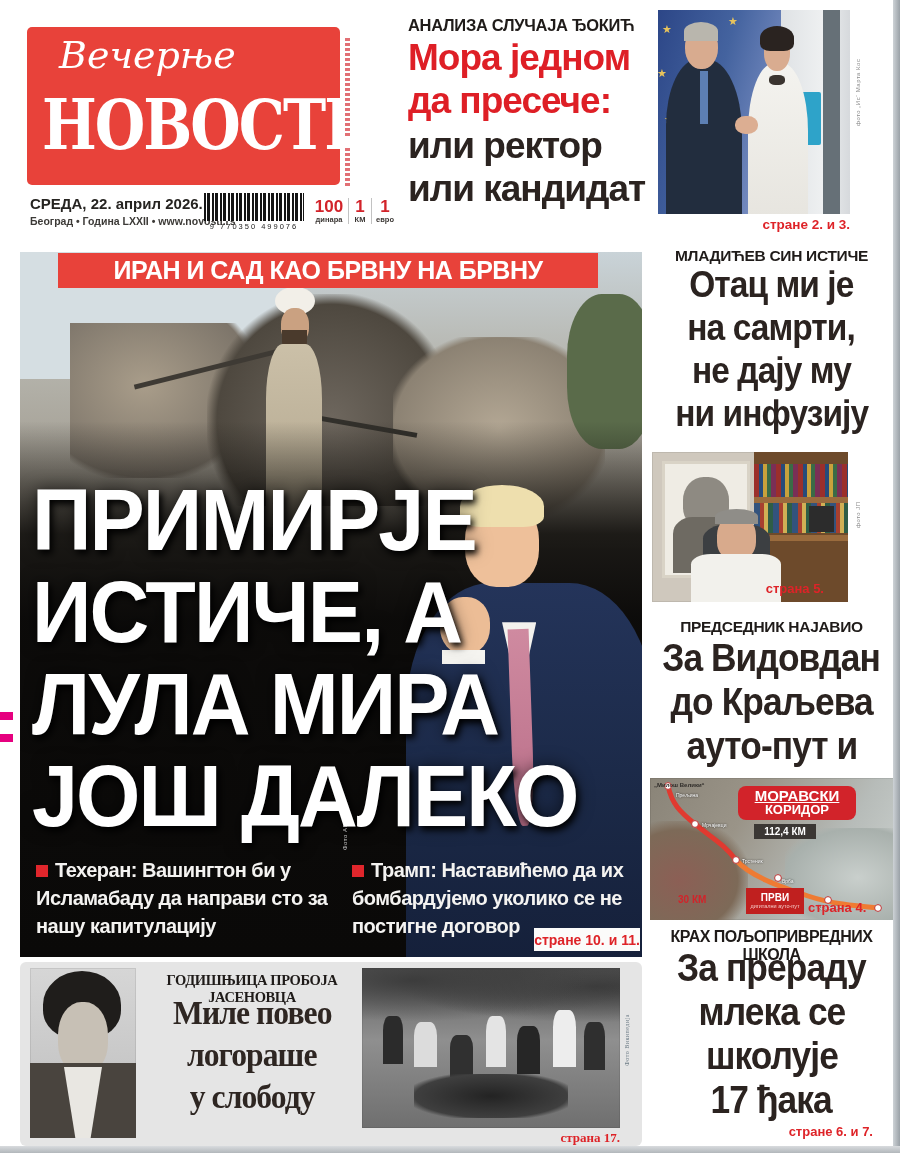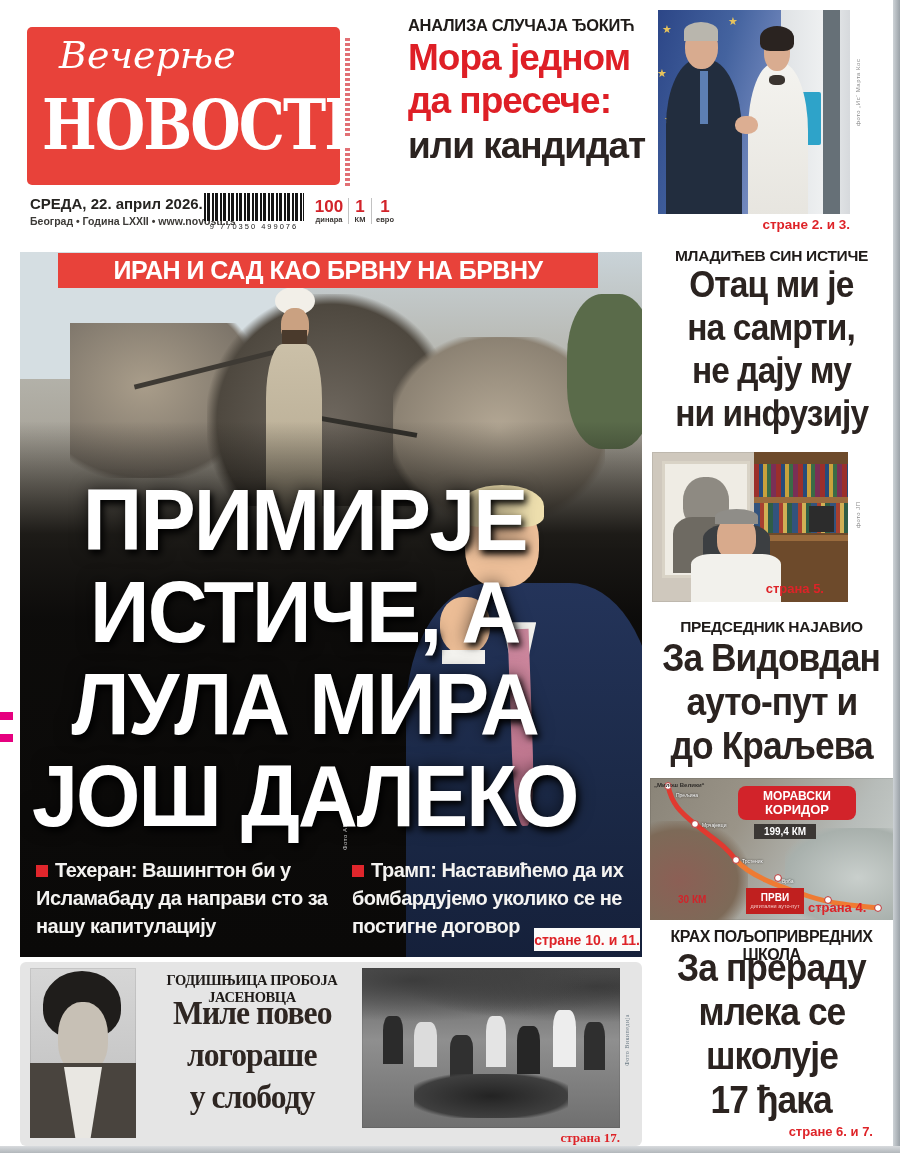--- a/index.html
+++ b/index.html
@@ -19,21 +19,21 @@
   #logo-main{font-family:"DejaVu Serif",serif;font-weight:bold;color:#fff;letter-spacing:-2px;
              transform:scaleY(1.18);transform-origin:top left;white-space:nowrap;}
   .redticks{background:repeating-linear-gradient(180deg,#d2232a 0 3px,transparent 3px 5px);opacity:.65;}
   
   #barcode{background:repeating-linear-gradient(90deg,#141414 0 2px,#fff 2px 3px,#141414 3px 6px,#fff 6px 8px);}
   .pricenum{font-weight:bold;color:#d2232a;font-size:17px;line-height:17px;text-align:center;}
   .priceunit{font-weight:bold;color:#3a3633;font-size:7.5px;text-align:center;}
   .pdiv{width:1px;background:#c2c2c2;}
   
   .mainhl{font-weight:bold;color:#ffffff;font-size:88px;line-height:92px;letter-spacing:-2px;
-          text-shadow:3px 4px 7px rgba(0,0,0,.95),0 0 18px rgba(0,0,0,.6);text-align:center;}
+          text-shadow:3px 4px 7px rgba(0,0,0,.95),0 0 18px rgba(0,0,0,.6);}
   .mainhl div{white-space:nowrap;transform:scaleX(.94);transform-origin:left;}
   .bullet{font-weight:bold;color:#f4f3f1;font-size:20px;line-height:28px;letter-spacing:-0.5px;}
   .bsq{display:inline-block;width:12px;height:12px;background:#e0262c;margin-right:7px;}
   .star{color:#e7c35c;font-size:11px;line-height:11px;}
   .town{position:absolute;font-size:5px;color:#fff;text-shadow:0 0 2px #000;white-space:nowrap;}
   .shadowphoto{box-shadow:0 0 0 1px rgba(0,0,0,.08) inset;}
 </style>
 </head>
 <body>
 
@@ -69,20 +69,21 @@
 
   <div class="abs" style="left:0;top:712px;width:13px;height:8px;background:#e6007f;"></div>
   <div class="abs" style="left:0;top:734px;width:13px;height:8px;background:#e6007f;"></div>
 
   <div class="abs kicker" style="left:408px;top:16px;font-size:16.5px;">АНАЛИЗА СЛУЧАЈА ЂОКИЋ</div>
   <div class="abs hl" style="left:408px;top:36px;font-size:37px;line-height:43px;color:#de1f26;">
     <div>Мора једном</div>
     <div>да пресече:</div>
   </div>
   <div class="abs hl" style="left:408px;top:124px;font-size:37px;line-height:43px;">
+    <div>или ректор</div>
     <div>или кандидат</div>
   </div>
 
   <div class="abs shadowphoto" style="left:658px;top:10px;width:192px;height:204px;overflow:hidden;">
     <div class="abs" style="left:0;top:0;width:64%;height:100%;background:linear-gradient(105deg,#2c4687 0%,#44639f 45%,#7288bd 80%,#9aa8cc 100%);"></div>
     <span class="abs star" style="left:4px;top:14px;">★</span>
     <span class="abs star" style="left:-1px;top:58px;">★</span>
     <span class="abs star" style="left:6px;top:104px;">★</span>
     <span class="abs star" style="left:18px;top:146px;">★</span>
     <span class="abs star" style="left:48px;top:178px;">★</span>
@@ -173,22 +174,22 @@
     <div class="abs" style="left:33%;top:42%;width:20%;height:30%;background:#d8aa8c;border-radius:45% 45% 40% 40%;"></div>
     <div class="abs" style="left:32%;top:38%;width:22%;height:10%;background:#8f8d88;border-radius:50% 50% 0 0;"></div>
     <div class="abs" style="left:20%;top:68%;width:46%;height:32%;background:#f2f1ec;border-radius:22% 22% 0 0;"></div>
     <div class="abs pageref" style="left:58%;top:86%;font-size:13px;">страна 5.</div>
   </div>
   <div class="abs vcred" style="left:855px;top:458px;height:70px;">фото ЈП</div>
 
   <div class="abs kicker center" style="left:648px;top:618px;width:247px;font-size:15.5px;">ПРЕДСЕДНИК НАЈАВИО</div>
   <div class="abs hl center" style="left:648px;top:636px;width:247px;font-size:38px;line-height:44px;">
     <div><span class="sq">За Видовдан</span></div>
+    <div><span class="sq">до Краљева</span></div>
     <div><span class="sq">ауто-пут и</span></div>
-    <div><span class="sq">до Краљева</span></div>
   </div>
   <div class="abs shadowphoto" style="left:650px;top:778px;width:245px;height:142px;overflow:hidden;background:linear-gradient(120deg,#8a8478 0%,#9a9488 35%,#b7bcb9 70%,#cfd4d2 100%);">
     <div class="abs" style="left:0;top:30%;width:40%;height:70%;background:radial-gradient(ellipse at 30% 60%,#8c5f55,#7d6a58 60%,transparent 75%);"></div>
     <div class="abs" style="left:55%;top:35%;width:50%;height:70%;background:radial-gradient(ellipse at 60% 50%,#c9cfcc,#a8b0ac 70%,transparent 80%);"></div>
     <svg class="abs" style="left:0;top:0;" width="245" height="142" viewBox="0 0 245 142">
       <path d="M18,8 C22,26 30,34 45,46 C62,60 74,66 86,82" fill="none" stroke="#e03a30" stroke-width="5" stroke-linecap="round"></path>
       <path d="M86,82 C100,98 128,108 158,118 C182,126 206,128 228,130" fill="none" stroke="#ef7b33" stroke-width="5" stroke-linecap="round"></path>
       <circle cx="18" cy="8" r="3.4" fill="#fff" stroke="#b33" stroke-width="1"></circle>
       <circle cx="45" cy="46" r="3.4" fill="#fff" stroke="#b33" stroke-width="1"></circle>
       <circle cx="86" cy="82" r="3.4" fill="#fff" stroke="#b33" stroke-width="1"></circle>
@@ -196,25 +197,25 @@
       <circle cx="178" cy="122" r="3.4" fill="#fff" stroke="#b33" stroke-width="1"></circle>
       <circle cx="228" cy="130" r="3.4" fill="#fff" stroke="#b33" stroke-width="1"></circle>
     </svg>
     <div class="abs" style="left:4px;top:4px;font-size:6px;color:#2e2b28;font-weight:bold;">„Милош Велики“</div>
     <div class="town" style="left:26px;top:14px;">Прељина</div>
     <div class="town" style="left:52px;top:44px;">Мрчајевци</div>
     <div class="town" style="left:92px;top:80px;">Трстеник</div>
     <div class="town" style="left:132px;top:100px;">Врба</div>
     <div class="town" style="left:168px;top:126px;">Крушевац</div>
     <div class="abs" style="left:88px;top:8px;width:118px;height:34px;background:#d2232a;border-radius:8px;display:flex;flex-direction:column;align-items:center;justify-content:center;">
-      <span style="color:#fff;font-weight:bold;font-size:12px;line-height:14px;">МОРАВСКИ</span>
+      <span style="color:#fff;font-weight:bold;font-size:15px;line-height:14px;text-decoration:underline;">МОРАВСКИ</span>
       <span style="color:#fff;font-weight:bold;font-size:13px;line-height:14px;">КОРИДОР</span>
     </div>
     <div class="abs" style="left:104px;top:46px;width:62px;height:15px;background:#3b3734;display:flex;align-items:center;justify-content:center;">
-      <span style="color:#fff;font-weight:bold;font-size:10px;">199,4 КМ</span>
+      <span style="color:#fff;font-weight:bold;font-size:10px;">112,4 КМ</span>
     </div>
     <div class="abs" style="left:28px;top:116px;font-size:10px;font-weight:bold;color:#d2232a;">30 КМ</div>
     <div class="abs" style="left:96px;top:110px;width:58px;height:26px;background:#c0201f;display:flex;flex-direction:column;align-items:center;justify-content:center;">
       <span style="color:#fff;font-weight:bold;font-size:10px;line-height:10px;">ПРВИ</span>
       <span style="color:#f3c8c4;font-size:5.5px;line-height:7px;">дигитални ауто-пут</span>
     </div>
     <div class="abs pageref" style="left:158px;top:122px;font-size:13px;">страна 4.</div>
   </div>
 
   <div class="abs kicker center" style="left:648px;top:928px;width:247px;font-size:16px;letter-spacing:-0.5px;">КРАХ ПОЉОПРИВРЕДНИХ ШКОЛА</div>

